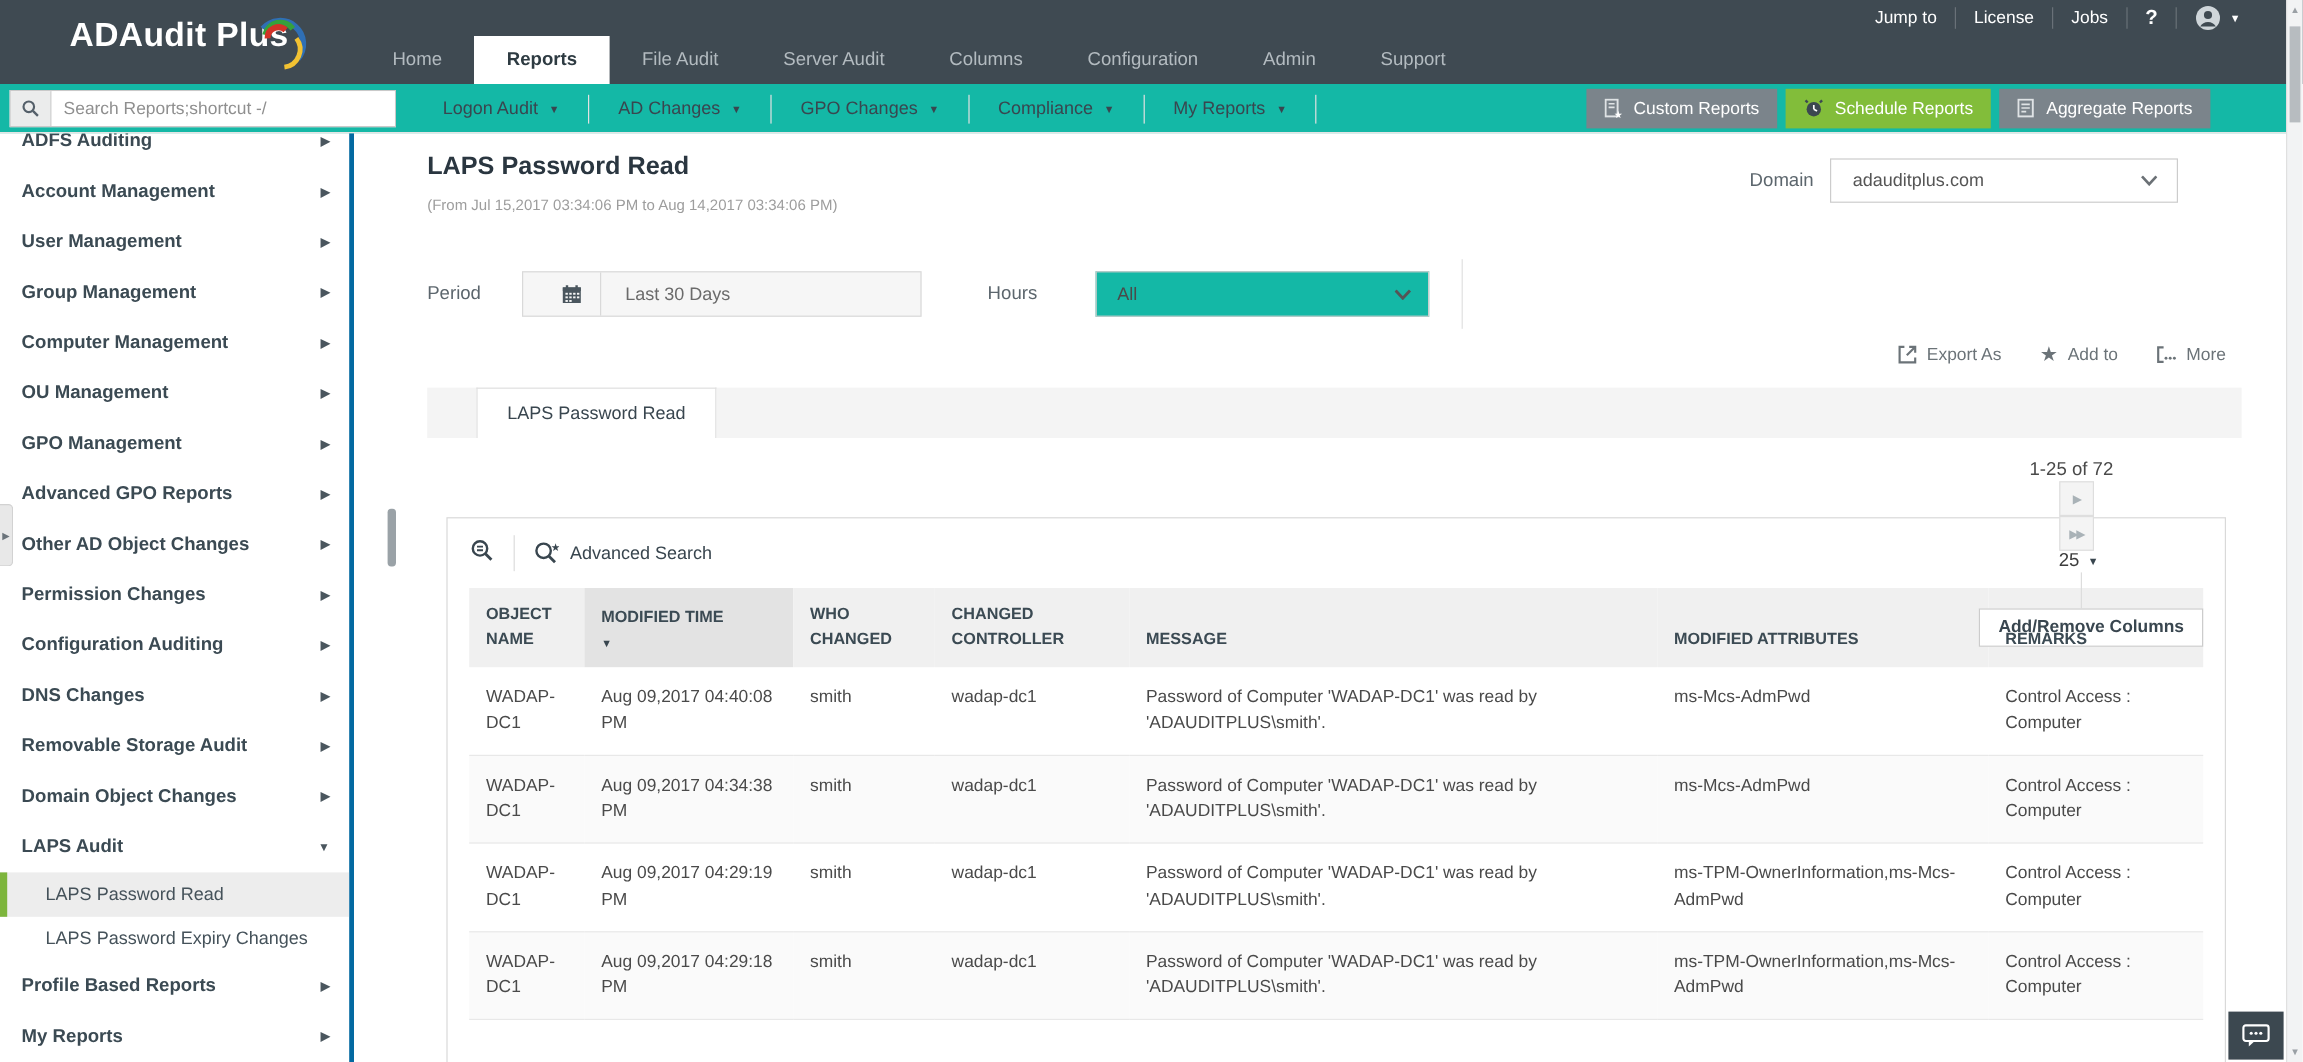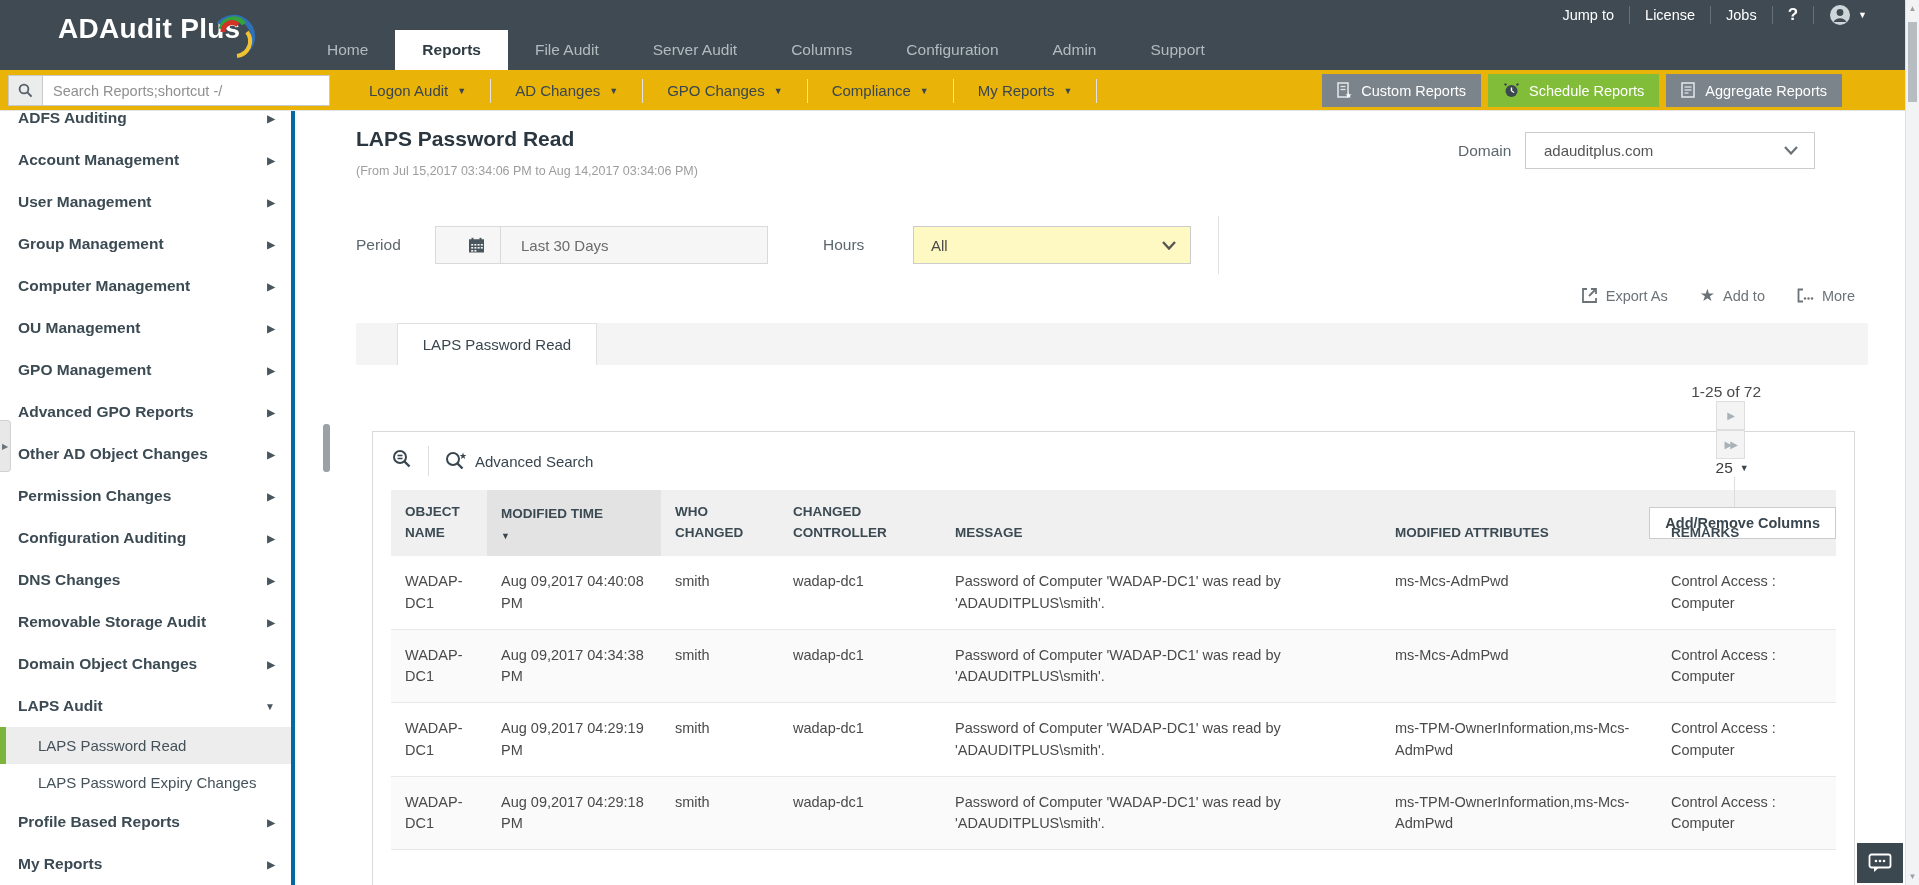--- a/index.html
+++ b/index.html
@@ -16,21 +16,21 @@
   .tl-user { display:flex; align-items:center; gap:7px; padding:0 4px 0 15px; }
   .tl-caret { color:#fff; font-size:9px; }
   .nav { position:absolute; left:300px; bottom:0; height:40px; display:flex; }
   .nav-item { padding:0 27px; line-height:40px; color:#b3bbc0; font-size:15.5px; cursor:pointer; }
   .nav-item.active { background:#fff; color:#2e3b42; font-weight:bold; }
   .header-btns { position:absolute; right:40px; bottom:4px; display:flex; gap:7px; }
   .hbtn { background:#4a555d; color:#e7eaeb; height:33px; padding:0 16px; font-size:14.5px; display:flex; align-items:center; gap:8px; cursor:pointer; }
   .gear { font-size:16px; color:#e7eaeb; }
 
   
-  .toolbar { position:absolute; left:0; top:70px; right:14px; height:41px; background:#eab308; border-bottom:1px solid #e4e4e4; z-index:4; }
+  .toolbar { position:absolute; left:0; top:70px; right:14px; height:41px; background:#14b8a6; border-bottom:1px solid #e4e4e4; z-index:4; }
   .search-box { position:absolute; left:8px; top:5px; width:322px; height:31px; border:1px solid #c9c9c9; display:flex; background:#fff; }
   .search-icon-cell { width:34px; background:#ebecec; border-right:1px solid #c9c9c9; display:flex; align-items:center; justify-content:center; }
   .search-box input { flex:1; border:0; outline:none; padding:0 10px; font-size:14.5px; color:#444; font-family:"Liberation Sans",sans-serif; }
   .search-box input::placeholder { color:#8f8f8f; }
   .menus { position:absolute; left:345px; top:0; height:41px; display:flex; align-items:center; }
   .menu { padding:0 24px; display:flex; align-items:center; gap:9px; font-size:15px; color:#39464f; cursor:pointer; height:24px; }
   .menu + .menu { border-left:1px solid #e2e2e2; }
   .menu-end-divider { width:1px; height:24px; background:#e2e2e2; }
   .mcaret { font-size:9px; color:#39464f; }
   .tb-btns { position:absolute; right:63px; top:4px; display:flex; gap:7px; }
@@ -53,21 +53,21 @@
   .page-title { position:absolute; left:25px; top:16px; font-size:21px; font-weight:600; color:#2a3640; }
   .page-subtitle { position:absolute; left:25px; top:53px; font-size:12.5px; color:#9d9d9d; }
   .domain-label { position:absolute; left:1127px; top:21px; line-height:37px; font-size:15.5px; color:#5c666d; }
   .domain-select { position:absolute; left:1194px; top:21px; width:290px; height:37px; border:1px solid #ccc; background:#fff; display:flex; align-items:center; justify-content:space-between; padding:0 16px 0 18px; font-size:15px; color:#555; cursor:pointer; }
 
   .period-label { position:absolute; left:25px; top:115px; line-height:38px; font-size:15.5px; color:#5c666d; }
   .period-box { position:absolute; left:104px; top:115px; width:333px; height:38px; background:#f6f6f6; border:1px solid #d9d9d9; display:flex; align-items:center; cursor:pointer;padding-left:16px; }
   .cal-cell { width:49px; height:100%; border-right:1px solid #d9d9d9; display:flex; align-items:center; justify-content:center; }
   .period-value { padding-left:20px; font-size:15px; color:#6b6b6b; }
   .hours-label { position:absolute; left:492px; top:115px; line-height:38px; font-size:15.5px; color:#5c666d; }
-  .hours-box { position:absolute; left:582px; top:115px; width:278px; height:38px; border:1px solid #ccc; background:#fef9c3; display:flex; align-items:center; justify-content:space-between; padding:0 14px 0 17px; font-size:15px; color:#4a4a4a; cursor:pointer; }
+  .hours-box { position:absolute; left:582px; top:115px; width:278px; height:38px; border:1px solid #ccc; background:#14b8a6; display:flex; align-items:center; justify-content:space-between; padding:0 14px 0 17px; font-size:15px; color:#4a4a4a; cursor:pointer; }
   .vdivider { position:absolute; left:887px; top:105px; width:1px; height:58px; background:#e0e0e0; }
 
   .actions-row { position:absolute; top:176px; right:50px; display:flex; gap:32px; align-items:center; color:#6b7378; font-size:14.5px; }
   .action { display:flex; align-items:center; gap:8px; cursor:pointer; }
   .star-glyph { font-size:17px; color:#6b7378; line-height:1; }
 
   .tab-band { position:absolute; left:25px; right:37px; top:212px; height:42px; background:#f4f4f4; }
   .tab-active { position:absolute; left:41px; top:0; width:200px; height:42px; background:#fff; border:1px solid #e0e0e0; border-bottom:0; display:flex; align-items:center; justify-content:center; font-size:15px; color:#39464f; cursor:pointer; }
 
   .panel { position:absolute; left:41px; top:320px; width:1483px; height:620px; background:#fff; border:1px solid #d9d9d9; padding:0 18px; }

